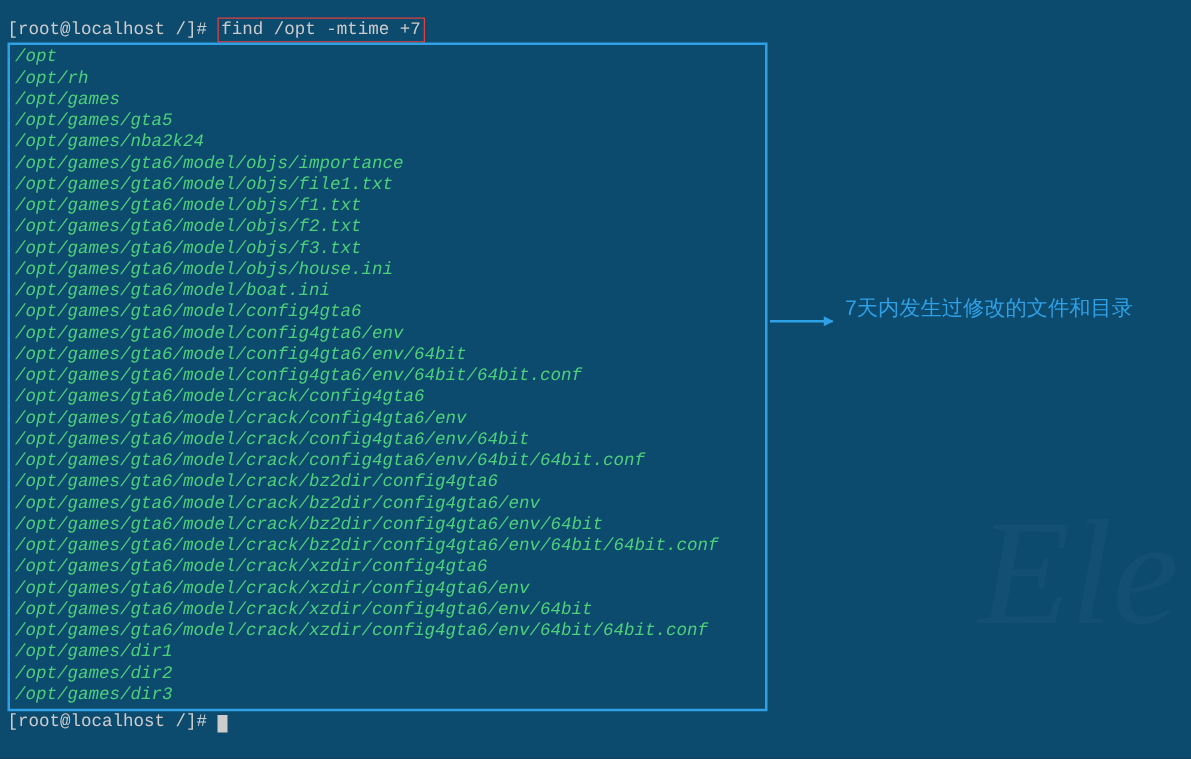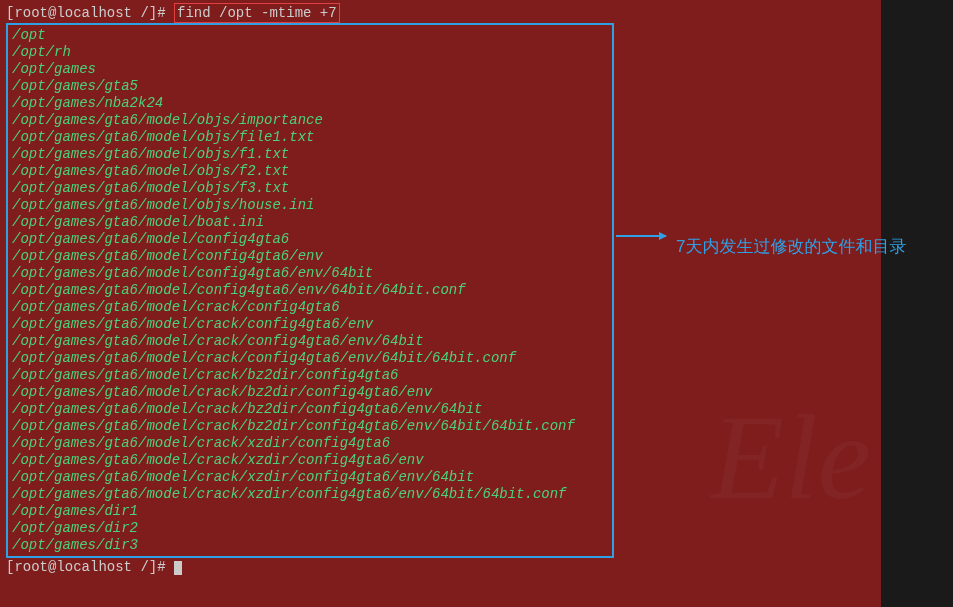--- a/index.html
+++ b/index.html
@@ -6,24 +6,24 @@
   body {
     background: #1a1a1a;
     font-family: "Consolas", "Courier New", monospace;
     font-size: 14px;
     width: 953px;
     height: 607px;
     position: relative;
     overflow: hidden;
   }
   .terminal {
-    background: #7f1d1d;
-    width: 881px;
+    background: #0c4a6e;
+    width: 953px;
     height: 607px;
-    padding: 3px 6px;
+    padding: 14px 6px;
     position: relative;
   }
   .prompt-line {
     color: #ccc;
     white-space: pre;
     line-height: 18px;
   }
   .prompt-line .host { color: #ccc; }
   .command-box {
     display: inline-block;
@@ -49,21 +49,21 @@
     width: 8px;
     height: 14px;
     background: #ccc;
     vertical-align: text-bottom;
   }
   .annotation-container {
     position: absolute;
     left: 616px;
     top: 235px;
     display: flex;
-    align-items: flex-start;
+    align-items: flex-end;
   }
   .annotation-line {
     width: 50px;
     height: 2px;
     background: #2ea0e6;
     position: relative;
   }
   .annotation-line::after {
     content: "";
     position: absolute;

